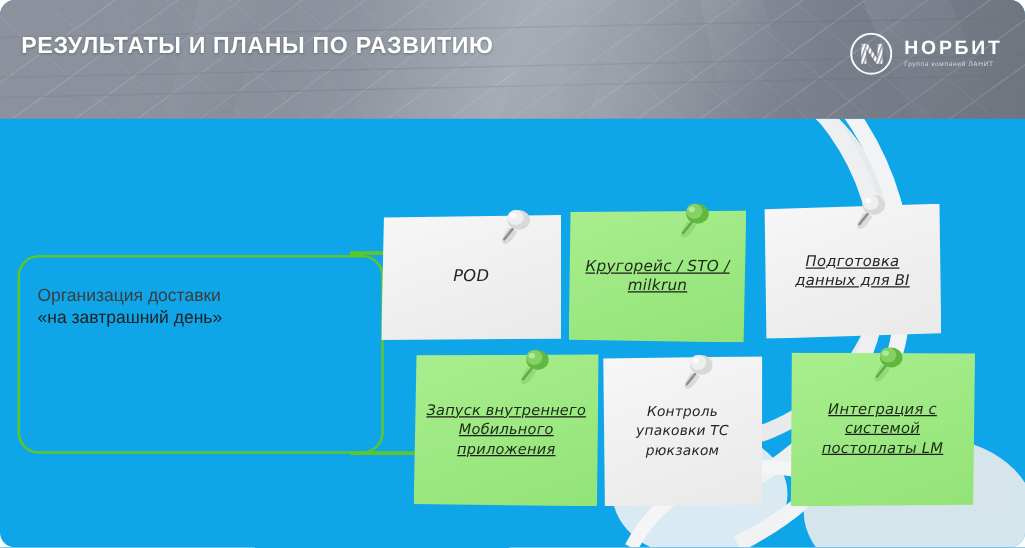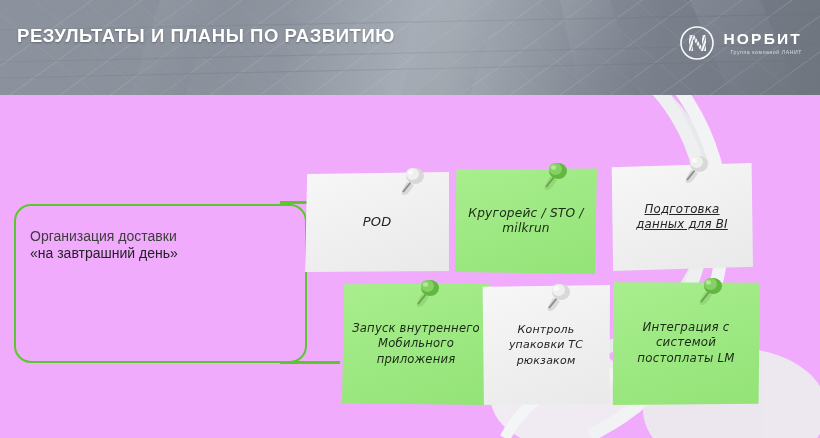--- a/index.html
+++ b/index.html
@@ -1,36 +1,36 @@
 <!DOCTYPE html>
 <html><head>
 <meta charset="utf-8">
 <style>
   html,body{margin:0;padding:0;}
   body{
     width:820px;height:438px;overflow:hidden;position:relative;
     background:#ffffff;
     font-family:"Liberation Sans","DejaVu Sans",sans-serif;
   }
-  #slide{position:absolute;inset:0;width:820px;height:438px;overflow:hidden;background:#f0abfc;}
+  #slide{position:absolute;inset:0;width:820px;height:438px;overflow:hidden;background:#0ea5e9;border-radius:12px;}
 
   
   .header{position:absolute;left:0;top:0;width:820px;height:95px;overflow:hidden;
           background:linear-gradient(105deg,#7f8692 0%,#868d98 28%,#9aa1ab 50%,#7d838f 72%,#6f757f 100%);}
   .hdr-glass{position:absolute;inset:0;overflow:hidden;opacity:.55;}
   .hdr-glass svg{display:block;}
   .hdr-sheen{position:absolute;left:0;top:0;width:820px;height:95px;
      background:linear-gradient(100deg,rgba(255,255,255,.10) 0%,rgba(255,255,255,.02) 35%,rgba(255,255,255,.16) 55%,rgba(255,255,255,0) 80%);}
   .hdr-title{position:absolute;left:17px;top:25px;color:#fff;font-size:18.5px;font-weight:bold;
      letter-spacing:.55px;text-shadow:0 1px 2px rgba(0,0,0,.30);white-space:nowrap;}
 
   
   .logo{position:absolute;right:18px;top:22px;height:42px;display:flex;align-items:center;gap:9px;}
   .logo-mark{width:34px;height:34px;position:relative;}
-  .logo-text{display:flex;flex-direction:column;line-height:1;align-items:flex-end;}
+  .logo-text{display:flex;flex-direction:column;line-height:1;}
   .logo-name{color:#ffffff;font-size:15.5px;font-weight:bold;letter-spacing:2.2px;}
   .logo-sub{color:#d8dade;font-size:5.2px;letter-spacing:.55px;margin-top:3.5px;white-space:nowrap;}
 
   
   .bg-arcs{position:absolute;left:0;top:95px;width:820px;height:343px;overflow:hidden;}
 
   
   .callout{position:absolute;left:14px;top:204px;width:293px;height:159px;
      border:2px solid #5cc62e;border-radius:17px;background:transparent;box-sizing:border-box;}
   .callout-text{position:absolute;left:30px;top:228px;width:262px;color:#3d3d3d;
@@ -42,40 +42,40 @@
 
   
   .note{position:absolute;box-sizing:border-box;
         display:flex;align-items:center;justify-content:center;text-align:center;
         font-family:"DejaVu Sans","Liberation Sans",sans-serif;
         font-style:italic;color:#1d1d1d;}
   .note .lbl{position:relative;z-index:3;padding:0 8px;line-height:15.5px;font-size:12.2px;letter-spacing:.2px;}
   .note.white{background:linear-gradient(160deg,#f7f7f7 0%,#efefef 55%,#e9e9e9 100%);
               box-shadow:2px 3px 5px rgba(0,0,0,.28);}
   .note.green{background:linear-gradient(160deg,#a9ee8e 0%,#9ce881 55%,#93e377 100%);
-              box-shadow:2px 3px 5px rgba(0,0,0,.30);}
+              box-shadow:2px 3px 5px rgba(0,0,0,.30);text-decoration:underline;}
   .note.white .lbl{color:#242424;}
   .note.green .lbl{color:#1b2a16;}
 
   
   .pin{position:absolute;width:30px;height:30px;z-index:5;pointer-events:none;}
   .pin svg{display:block;overflow:visible;}
 
   
   #note0{left:305px;top:172px;width:144px;height:100px;
      clip-path:polygon(1.5% 2%,100% 0%,100% 99%,0% 100%);}
   #note1{left:455px;top:168px;width:142px;height:106px;
      clip-path:polygon(1% 1.5%,100% 0.5%,98.5% 100%,0% 98%);}
   #note2{left:611px;top:163px;width:142px;height:108px;
      clip-path:polygon(0.5% 4%,99% 0%,100% 96%,1.5% 100%);}
-  #note3{left:342px;top:283px;width:148px;height:122px;
+  #note3{left:331px;top:283px;width:148px;height:122px;
      clip-path:polygon(1.5% 1%,100% 0.5%,99% 100%,0% 98.5%);}
   #note4{left:482px;top:285px;width:128px;height:120px;
      clip-path:polygon(0.5% 1.5%,100% 0%,99.5% 99%,1.5% 100%);}
-  #note5{left:612px;top:281px;width:148px;height:124px;
+  #note5{left:632px;top:281px;width:148px;height:124px;
      clip-path:polygon(1% 1%,100% 1.5%,99% 99%,0.5% 100%);}
 
   #note0 .lbl{font-size:13px;}
   #note2 .lbl{font-size:11.8px;text-decoration:underline;}
   #note3 .lbl{font-size:11.6px;}
   #note4 .lbl{font-size:11px;}
   #note5 .lbl{font-size:11.8px;}
 </style>
 </head>
 <body>

